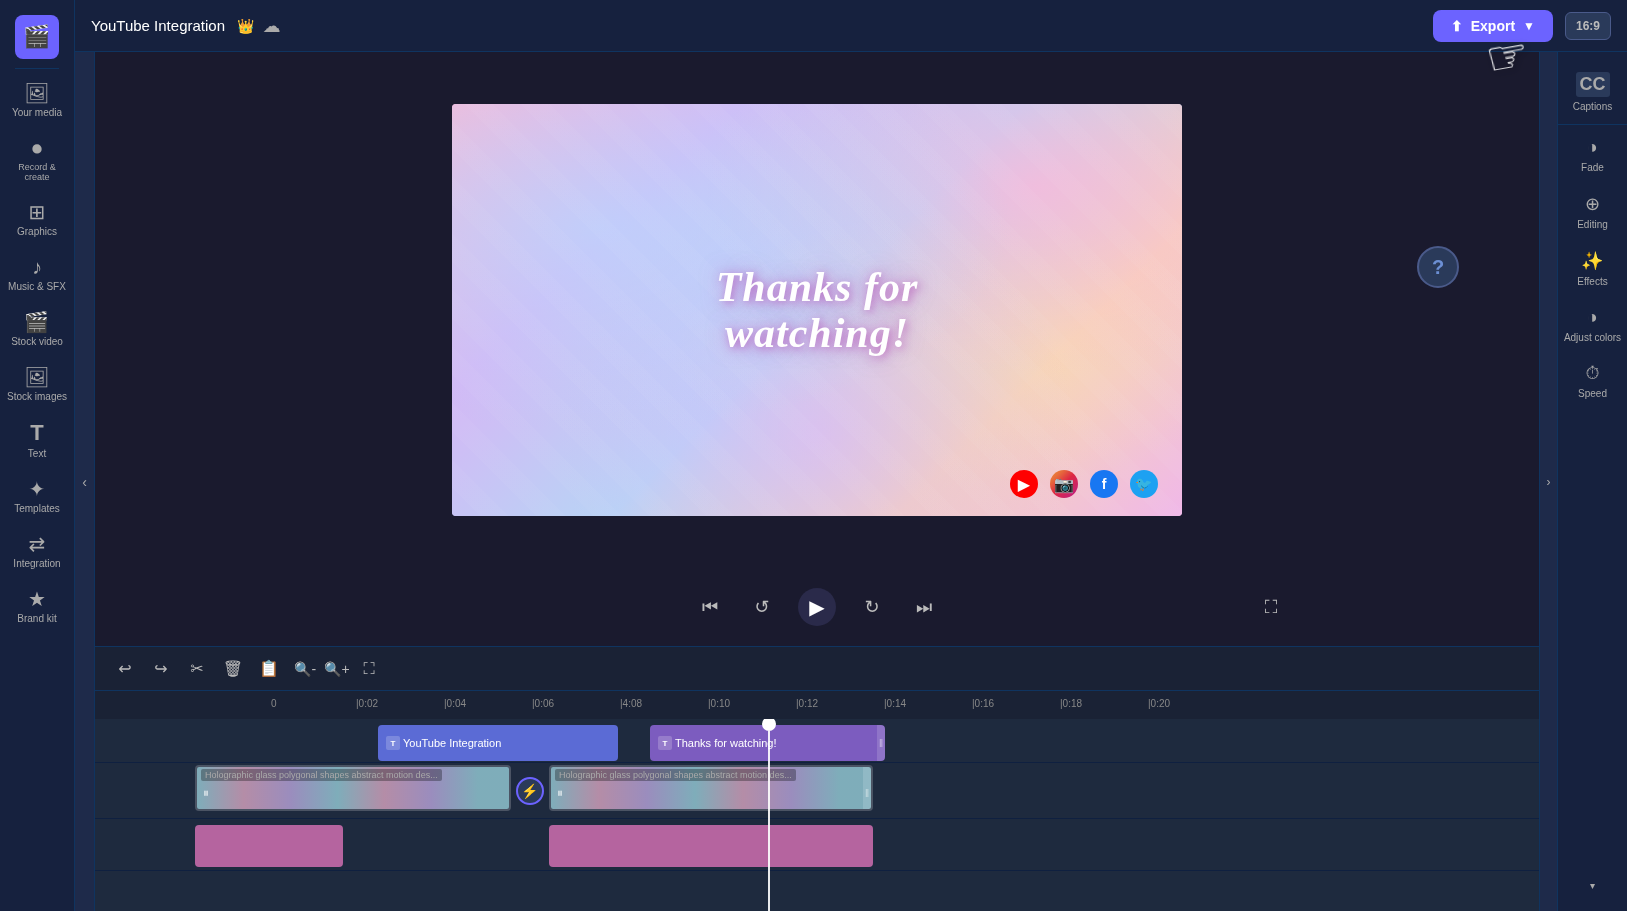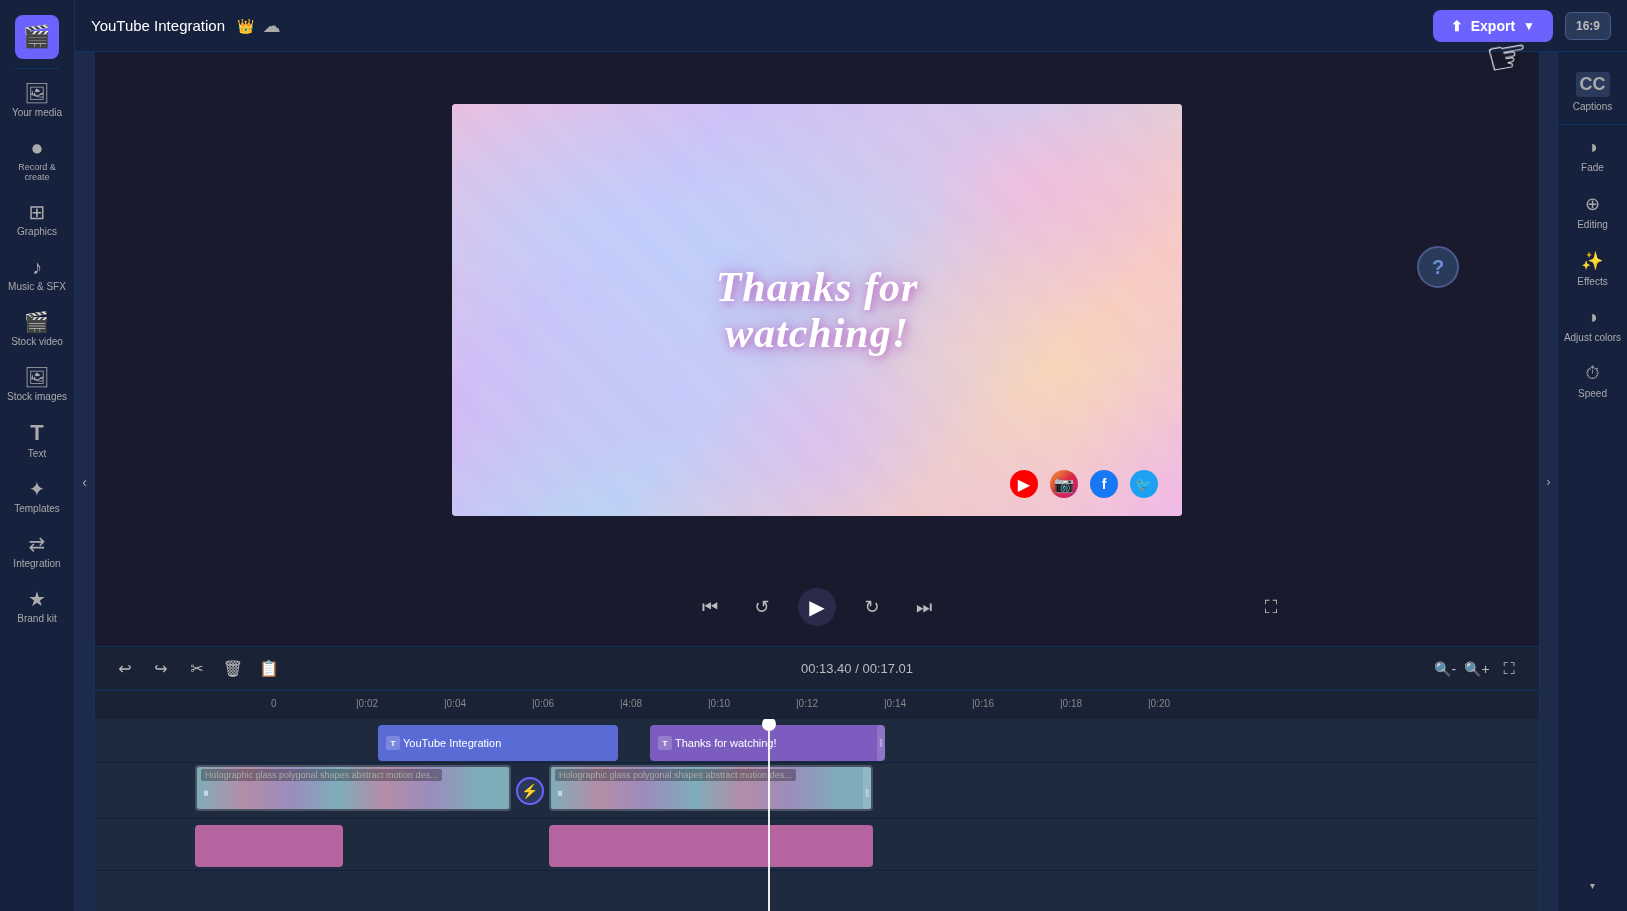--- a/index.html
+++ b/index.html
@@ -706,21 +706,20 @@
           </button>
           <button class="tl-btn">
             <span>✂</span>
           </button>
           <button class="tl-btn">
             <span>🗑</span>
           </button>
           <button class="tl-btn">
             <span>📋</span>
           </button>
-          <div class="tl-time">00:13.40 / 00:17.01</div>
           <div class="tl-zoom">
             <button class="tl-btn">
               <span style="font-size:14px;">🔍-</span>
             </button>
             <button class="tl-btn">
               <span style="font-size:14px;">🔍+</span>
             </button>
             <button class="tl-btn">
               <span>⛶</span>
             </button>

